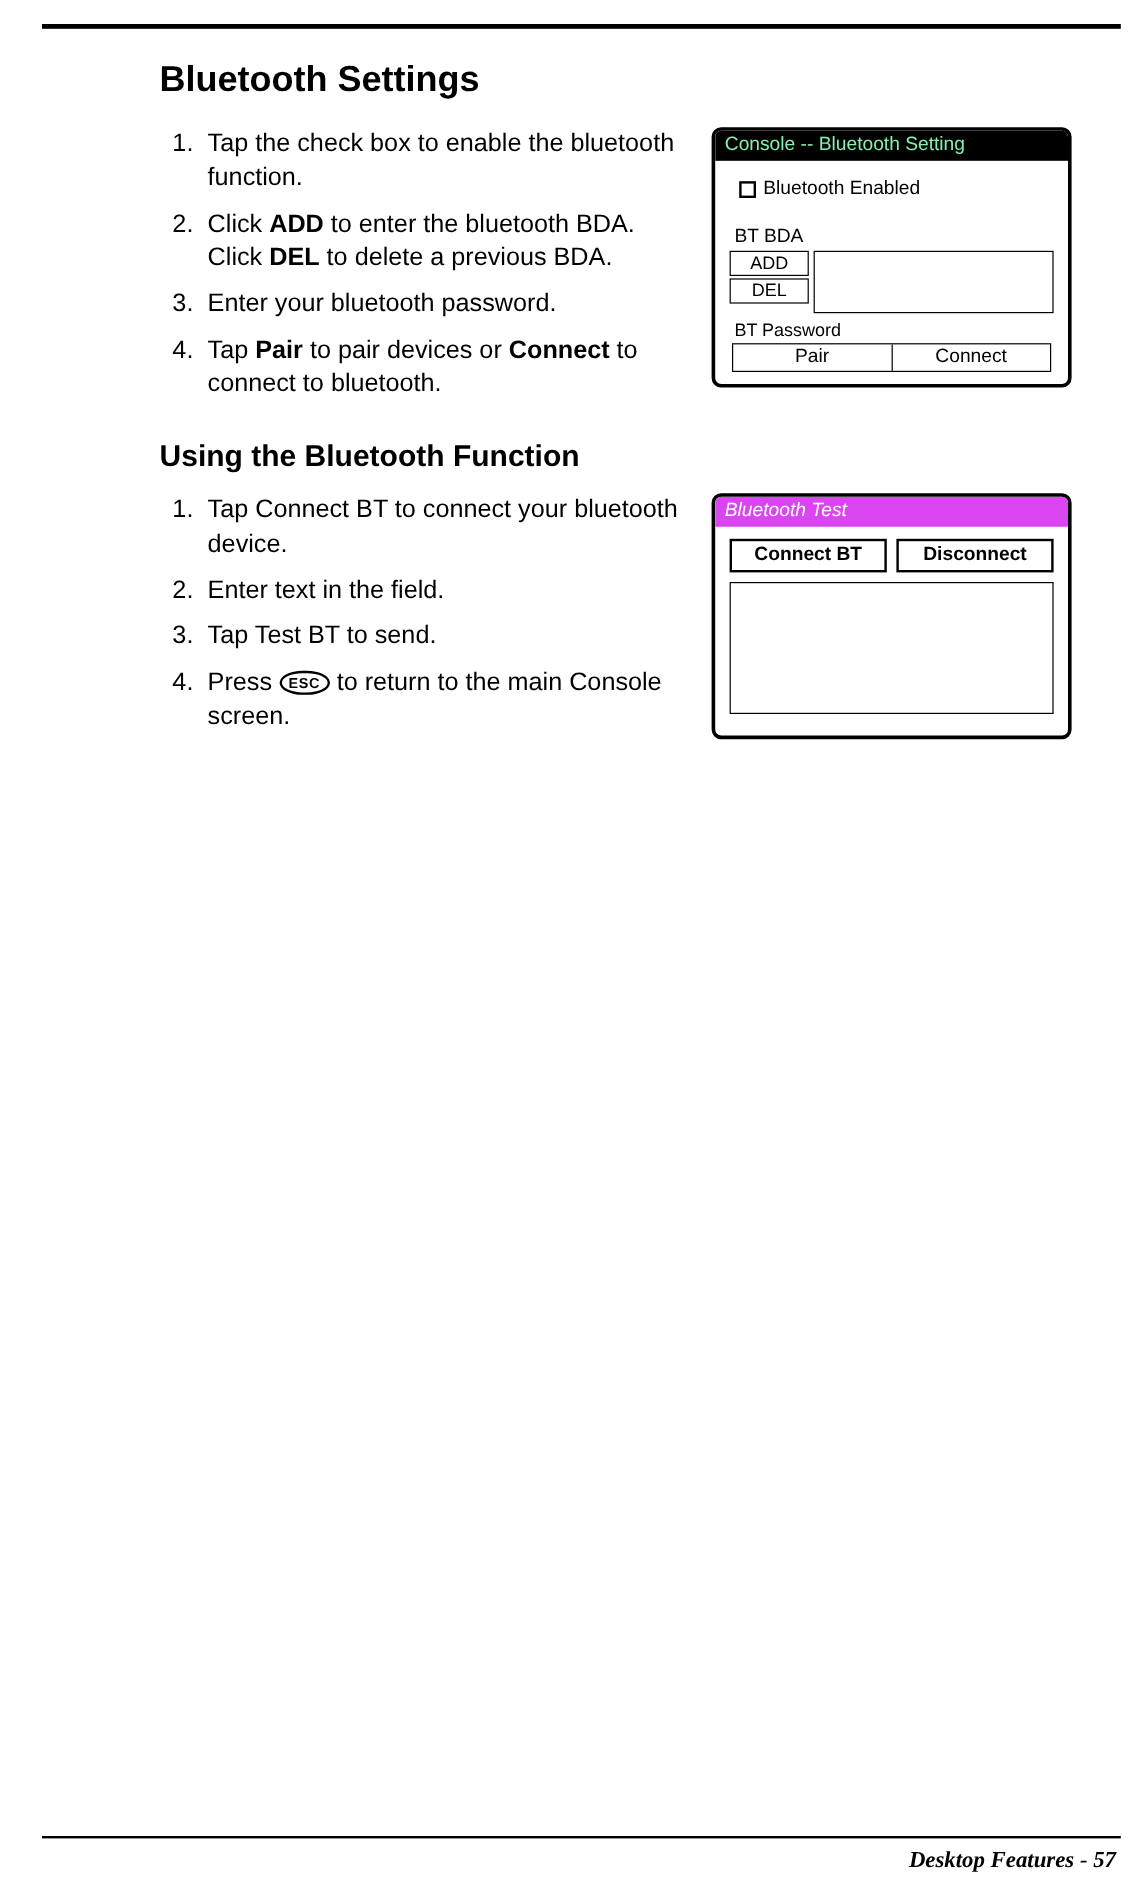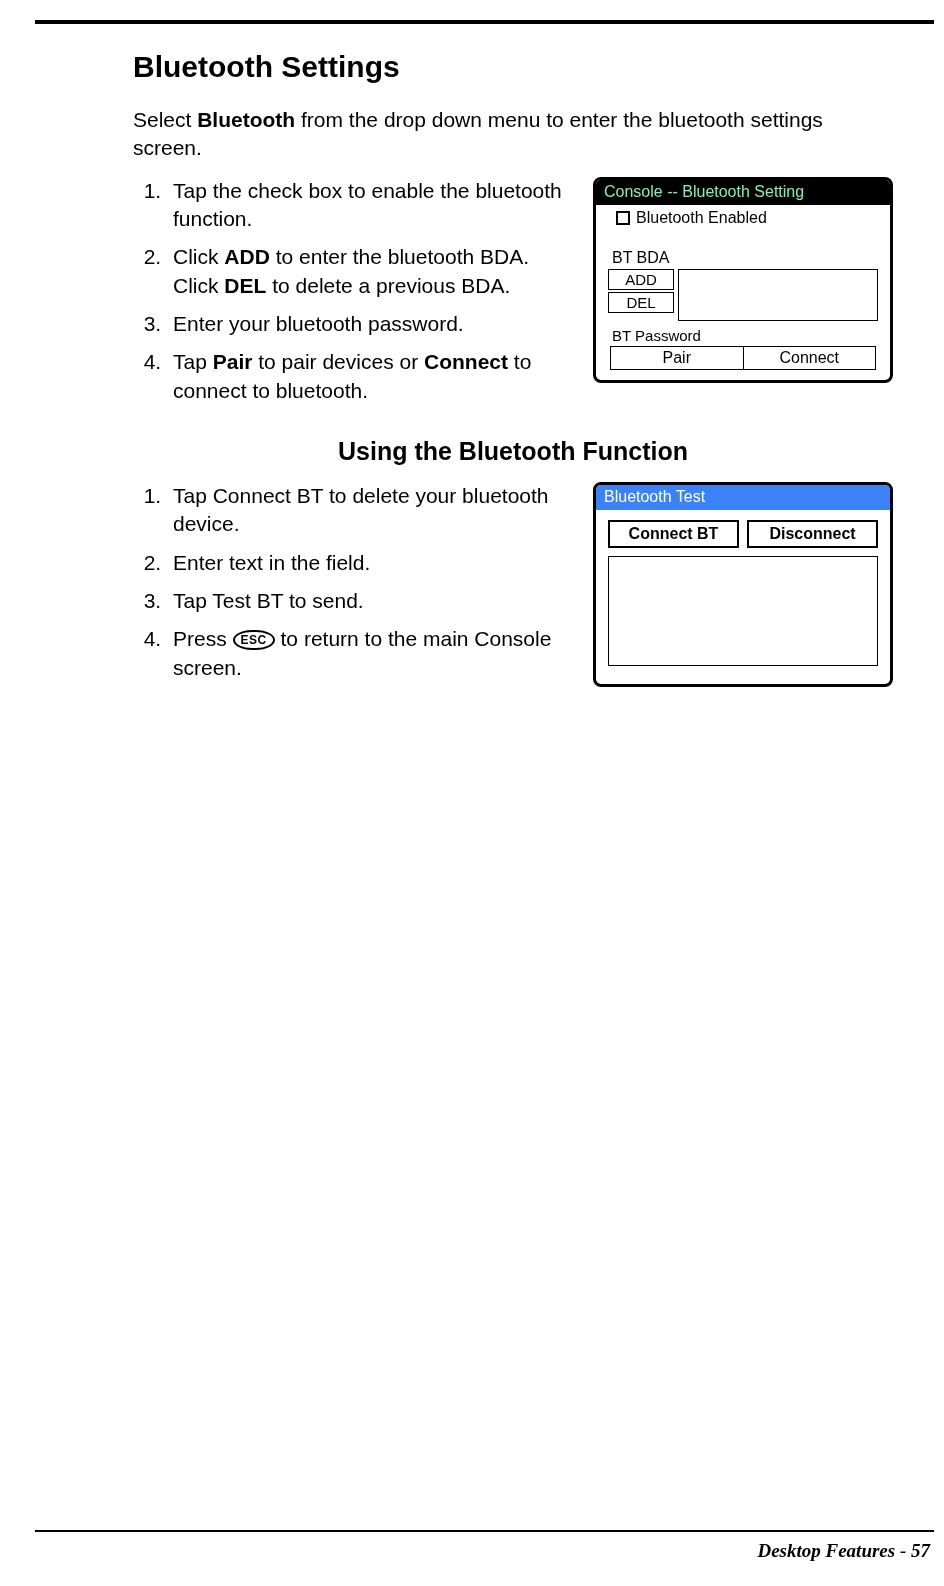--- a/index.html
+++ b/index.html
@@ -48,21 +48,20 @@
     line-height: 1.35;
   }
   ol.steps li { margin-bottom: 10px; padding-left: 6px; }
   .bold { font-weight: bold; }
   h2.sub-title {
     font-family: Arial, Helvetica, sans-serif;
     font-weight: bold;
     font-size: 25px;
     margin-top: 22px;
     margin-bottom: 16px;
-    text-align: center;
   }
   
   .esc-key {
     display: inline-block;
     border: 2px solid #000;
     border-radius: 50%/55%;
     padding: 0 6px;
     font-family: Arial, sans-serif;
     font-weight: bold;
     font-size: 12px;
@@ -79,21 +78,21 @@
     font-family: Arial, Helvetica, sans-serif;
     overflow: hidden;
     margin-bottom: 8px;
   }
   .panel .titlebar {
     background: #000;
     color: #86efac;
     font-size: 16px;
     padding: 3px 8px 4px 8px;
   }
-  .panel .body { padding: 4px 12px 8px 12px; }
+  .panel .body { padding: 15px 12px 8px 12px; }
   .chk-row { display: flex; align-items: center; gap: 6px; margin-bottom: 22px; margin-left: 8px; }
   .chkbox {
     width: 14px; height: 14px; border: 2px solid #000; background: #fff;
   }
   .chk-label { font-size: 16px; }
   .bda-label { font-size: 16px; margin-bottom: 2px; margin-left: 4px; }
   .bda-row { display: flex; align-items: flex-start; gap: 4px; margin-bottom: 6px; }
   .btn-stack { display: flex; flex-direction: column; gap: 2px; width: 66px; }
   .sm-btn {
     border: 1.5px solid #000;
@@ -125,21 +124,21 @@
   
   .panel2 {
     border: 3px solid #000;
     border-radius: 8px;
     background: #fff;
     width: 300px;
     font-family: Arial, Helvetica, sans-serif;
     overflow: hidden;
   }
   .panel2 .titlebar2 {
-    background: #3b82f6; color: #fff; font-size: 16px; padding: 3px 8px 4px 8px;
+    background: #d946ef; color: #fff; font-size: 16px; padding: 3px 8px 4px 8px; font-style: italic;
   }
   .panel2 .body2 { padding: 10px 12px 8px 12px; }
   .btn-row {
     display: flex; gap: 8px; margin-bottom: 8px;
   }
   .bold-btn {
     border: 2px solid #000;
     font-weight: bold;
     font-family: Arial, sans-serif;
     font-size: 16px;
@@ -184,23 +183,20 @@
 </head>
 <body>
 
 <div class="page">
   <div class="top-rule"></div>
 
   <div class="content">
 
     <h1 class="section-title">Bluetooth Settings</h1>
 
-    <p class="intro">
-      <span>Select </span><span class="bold">Bluetooth</span><span> from the drop down menu to enter the bluetooth settings screen.</span>
-    </p>
 
     <div class="two-col">
       <div class="left-col">
         <ol class="steps">
           <li>Tap the check box to enable the blue­tooth function.</li>
           <li>
             <span>Click </span><span class="bold">ADD</span><span> to enter the bluetooth BDA. Click </span><span class="bold">DEL</span><span> to delete a previous BDA.</span>
           </li>
           <li>Enter your bluetooth password.</li>
           <li>
@@ -233,21 +229,21 @@
           </div>
         </div>
       </div>
     </div>
 
     <h2 class="sub-title">Using the Bluetooth Function</h2>
 
     <div class="two-col">
       <div class="left-col">
         <ol class="steps">
-          <li>Tap Connect BT to delete your blue­tooth device.</li>
+          <li>Tap Connect BT to connect your blue­tooth device.</li>
           <li>Enter text in the field.</li>
           <li>Tap Test BT to send.</li>
           <li>
             <span>Press </span><span class="esc-key">ESC</span><span> to return to the main Console screen.</span>
           </li>
         </ol>
       </div>
 
       <div class="right-col">
         <div class="panel2">

